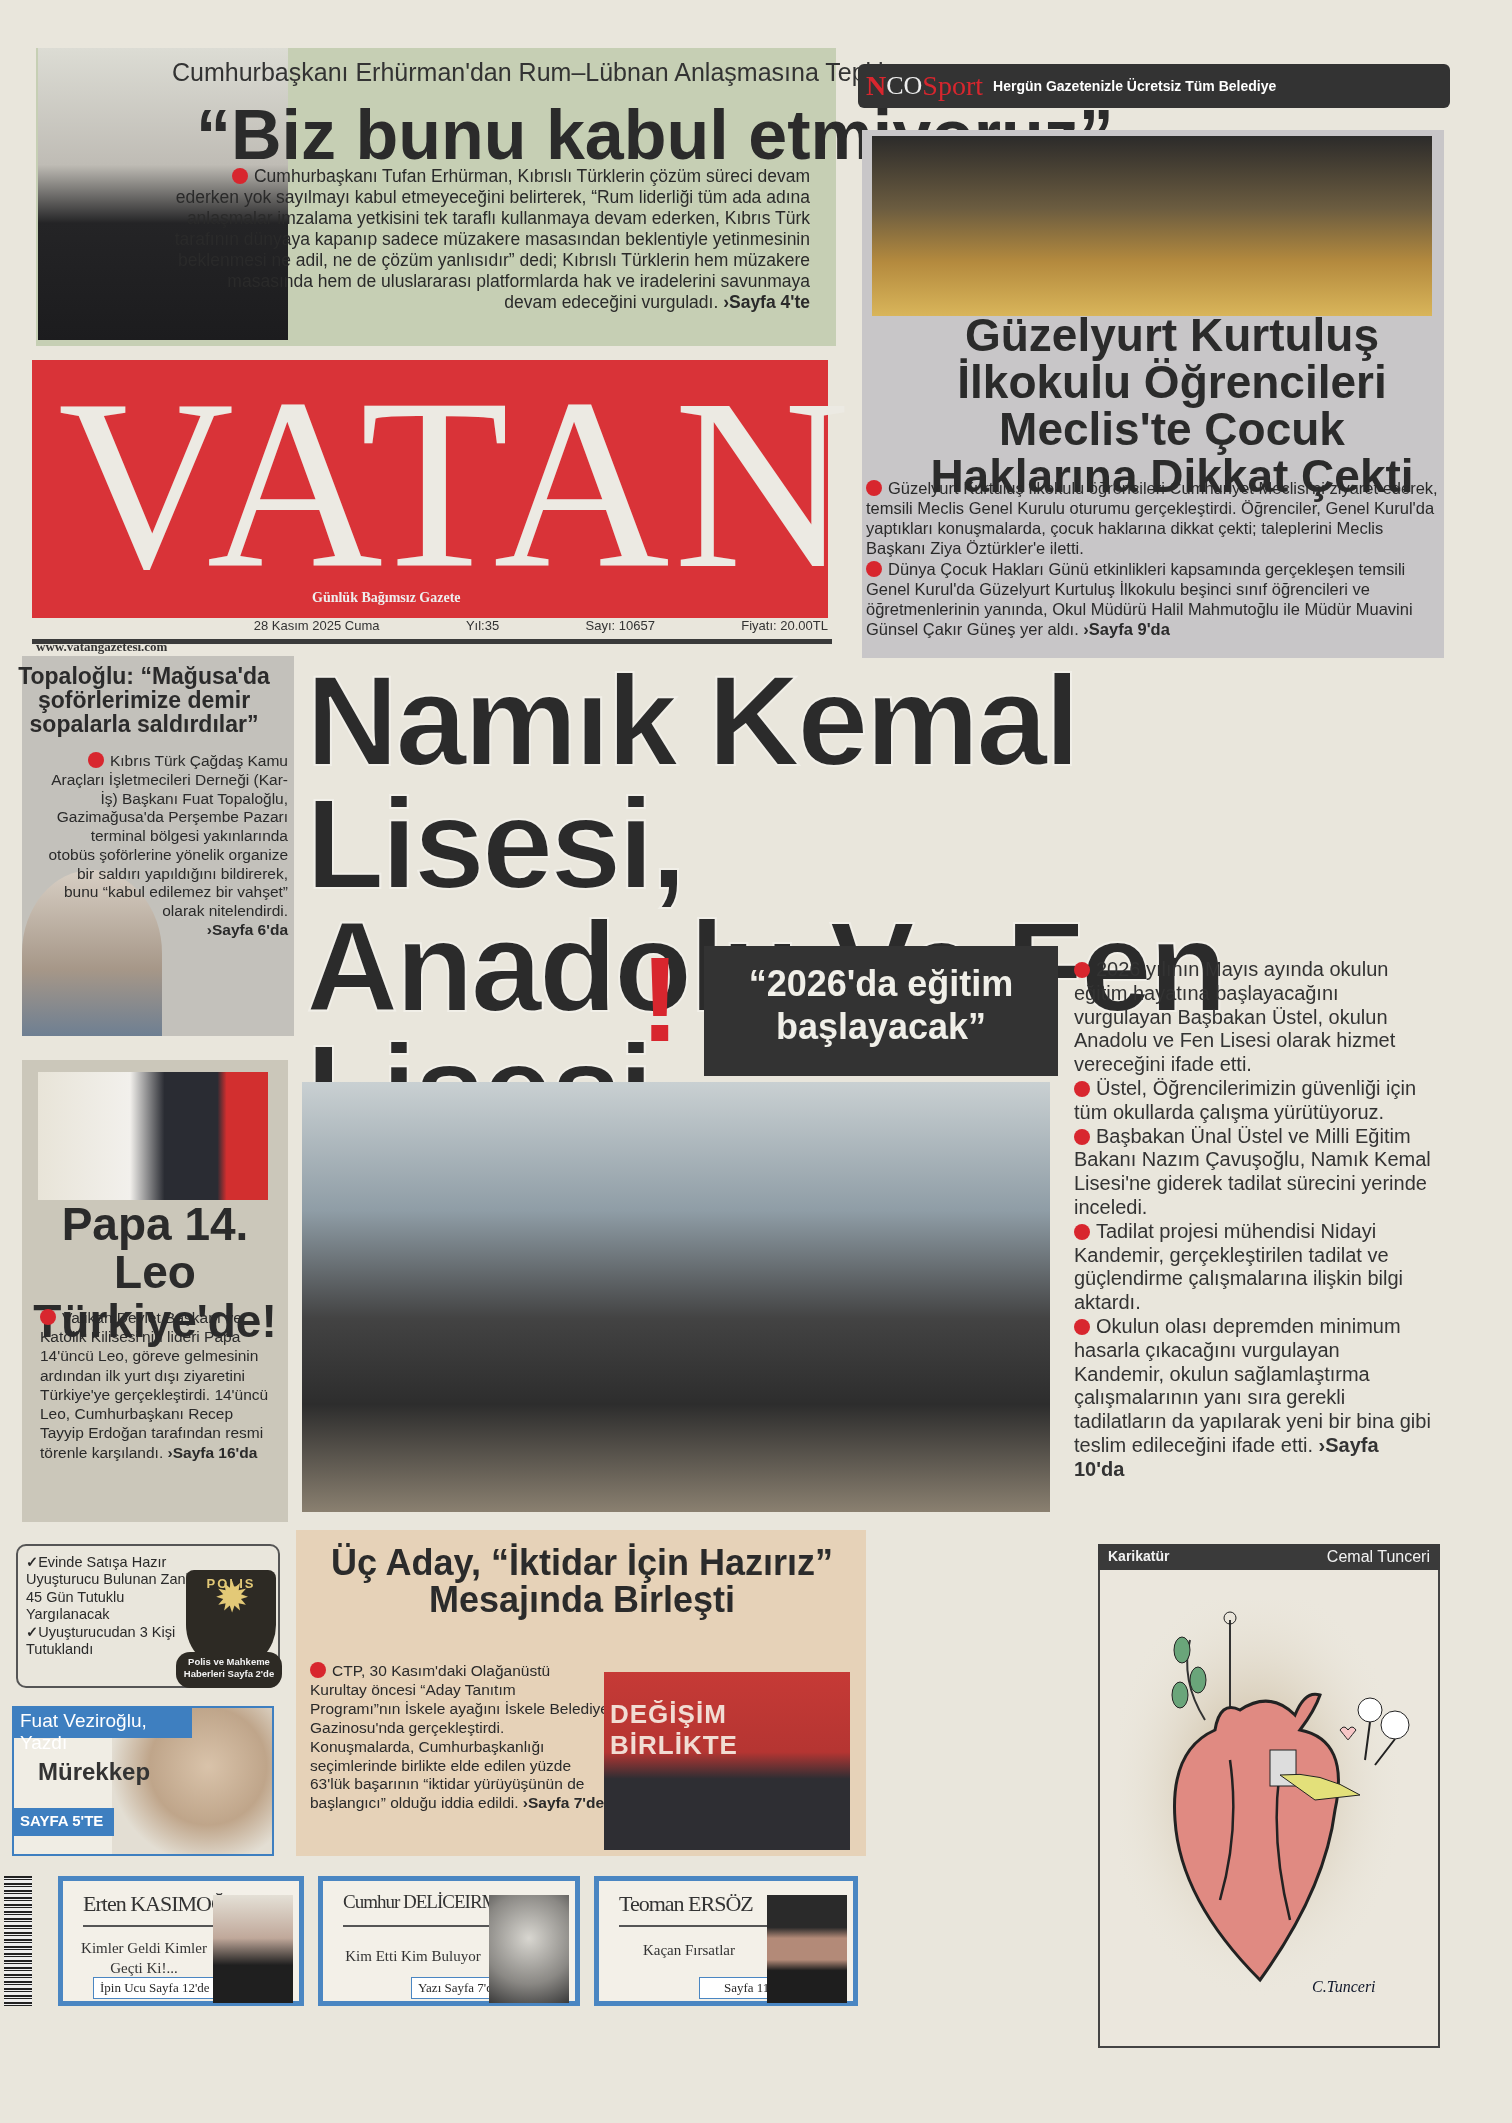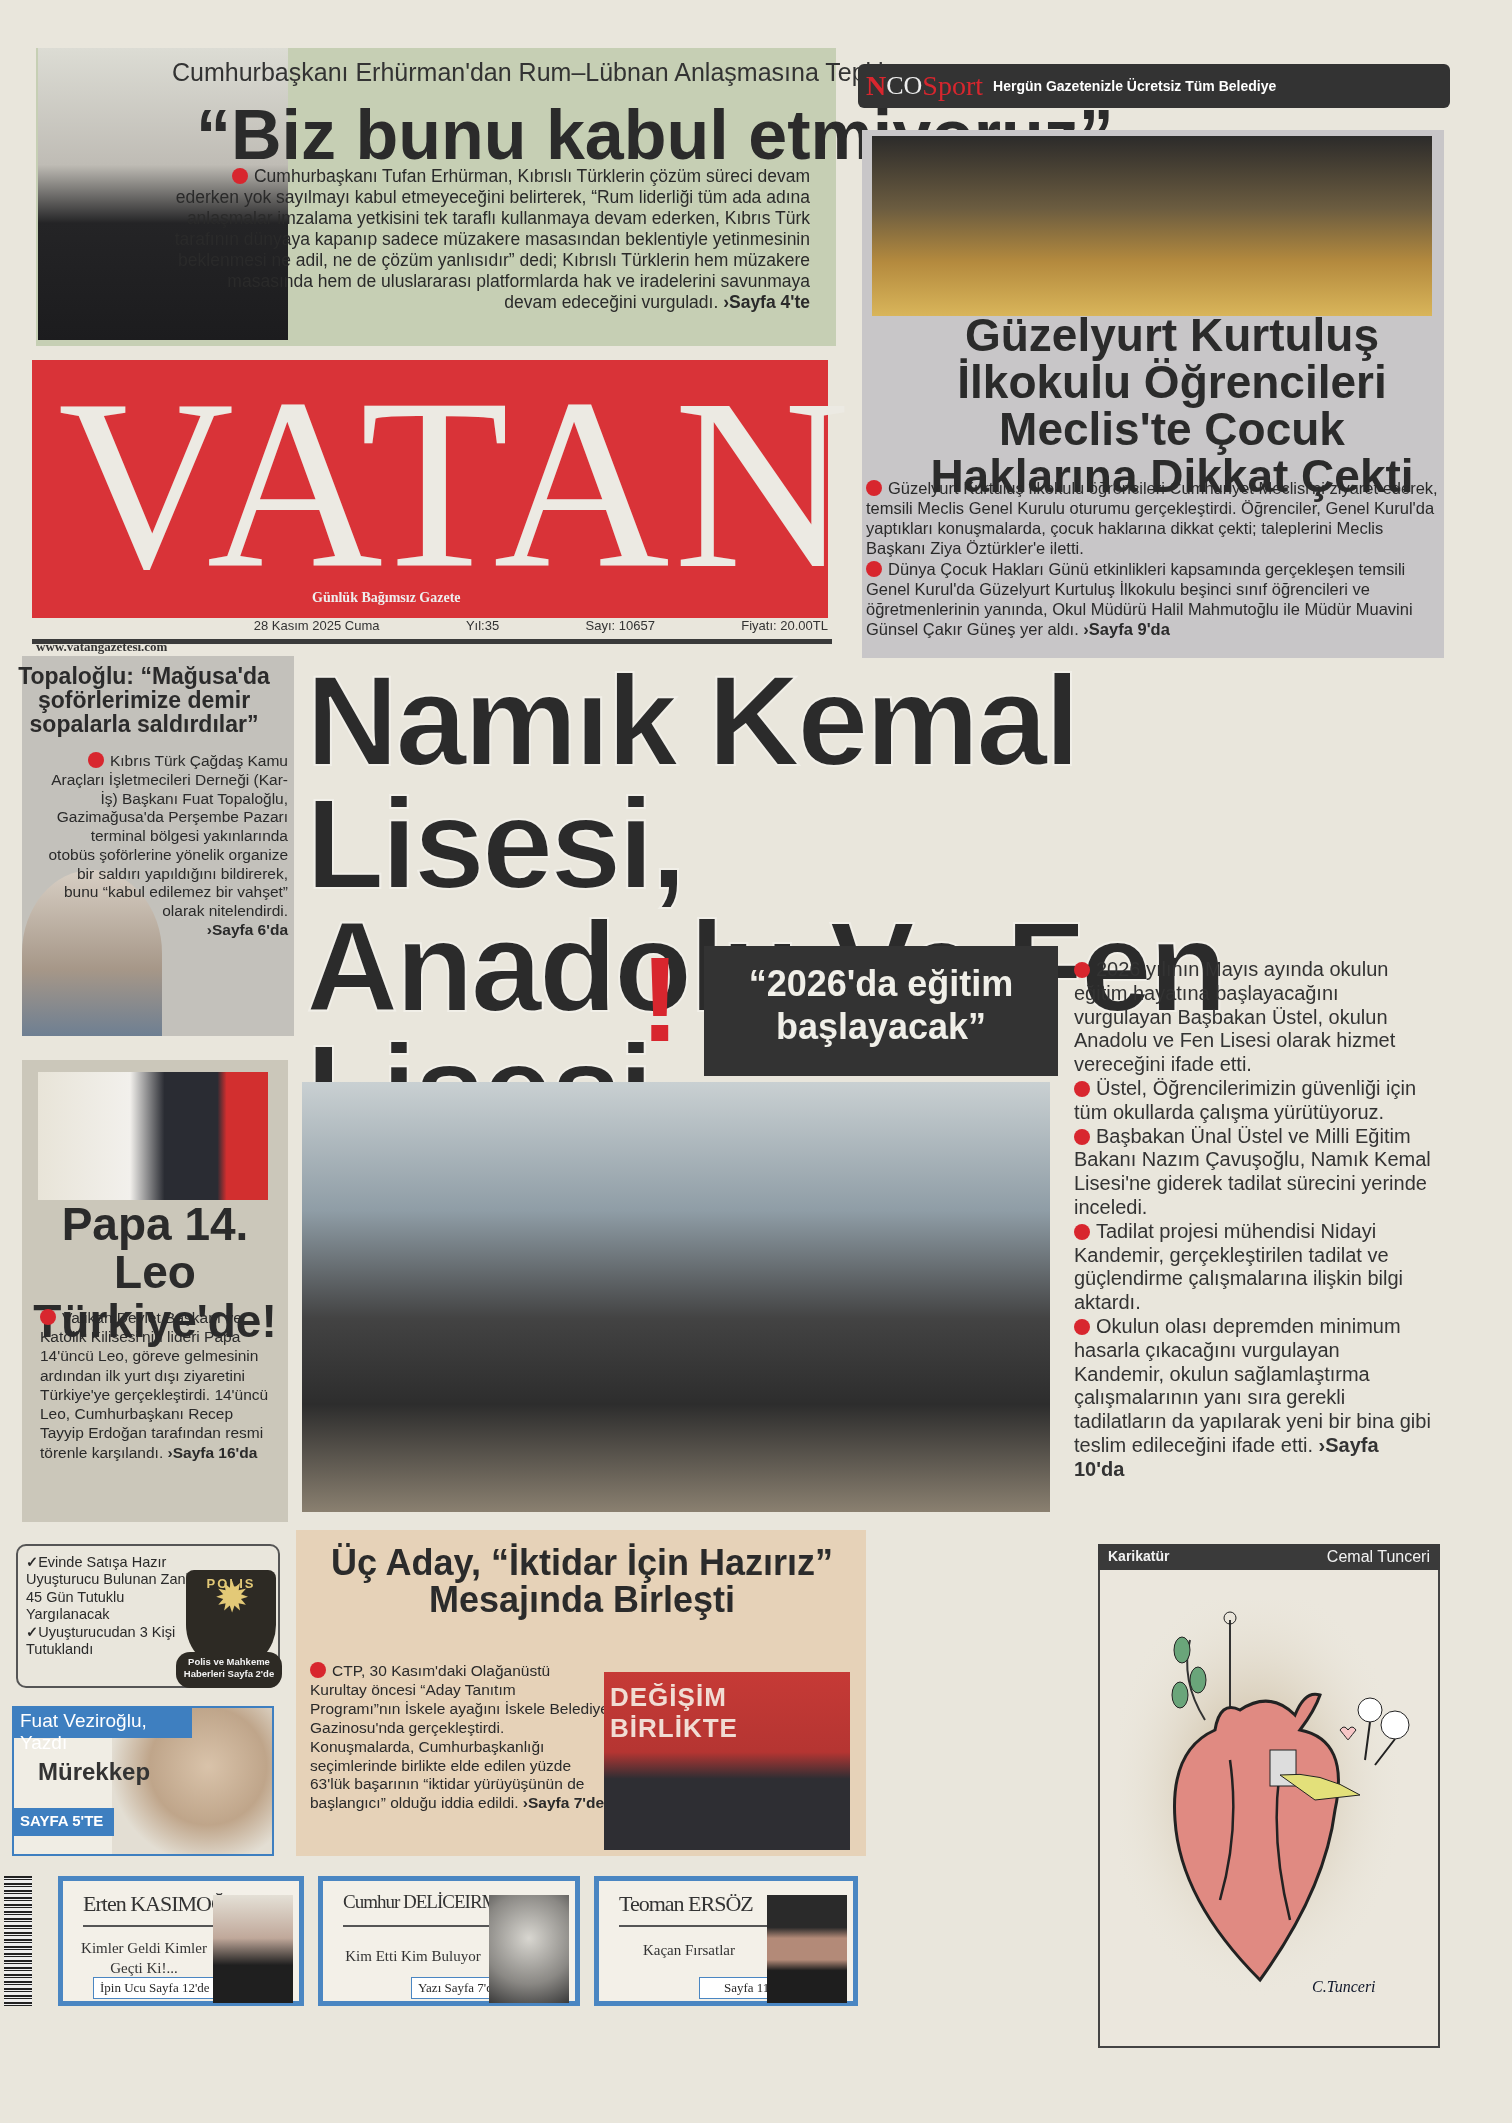--- a/index.html
+++ b/index.html
@@ -70,21 +70,21 @@
   #fv-box { left: 12px; top: 1706px; width: 262px; height: 150px; background: #f0ede4; border: 2px solid #3e7fc0; }
   #fv-header { left: 12px; top: 1706px; width: 180px; height: 32px; background: #3e7fc0; color: #fff; font-size: 19px; padding: 4px 8px; }
   #fv-title { left: 38px; top: 1758px; font-size: 24px; font-weight: 700; color: #333; }
   #fv-page { left: 12px; top: 1808px; width: 102px; height: 28px; background: #3e7fc0; color: #fff; font-size: 15px; font-weight: 700; padding: 4px 8px; }
   #fv-photo { left: 112px; top: 1708px; width: 160px; height: 146px; background: radial-gradient(circle at 60% 40%,#d9c3aa 0%,#bfa58a 45%,#e3ded3 75%); }
 
   
   #ua-box { left: 296px; top: 1530px; width: 570px; height: 326px; background: #e6d2b8; }
   #ua-title { left: 306px; top: 1544px; width: 552px; font-size: 36px; text-align: center; line-height: 1.04; }
   #ua-body { left: 310px; top: 1662px; width: 300px; font-size: 15.5px; line-height: 1.22; }
-  #ua-photo { left: 604px; top: 1672px; width: 246px; height: 178px; background: linear-gradient(180deg,#c63a36 0%,#b53532 45%,#2e2e33 60%,#2e2e33 100%); color: #f1dcd3; font-weight: 900; font-size: 26px; padding: 10px 6px; letter-spacing: 1px; }
+  #ua-photo { left: 604px; top: 1672px; width: 246px; height: 178px; background: linear-gradient(180deg,#c63a36 0%,#b53532 45%,#2e2e33 60%,#2e2e33 100%); color: #f1dcd3; font-weight: 900; font-size: 26px; padding: 27px 6px; letter-spacing: 1px; }
 
   
   .col-card { position: absolute; top: 1876px; height: 130px; background: #f3f0e8; border: 5px solid #4a86c2; }
   .col-name { position: absolute; left: 20px; top: 10px; font-family: "Liberation Serif", serif; font-size: 22px; color: #333; letter-spacing: -1px; }
   .col-rule { position: absolute; left: 20px; top: 44px; height: 2px; background: #555; }
   .col-article { position: absolute; text-align: center; font-family: "Liberation Serif", serif; font-size: 15px; color: #333; line-height: 1.3; }
   .col-page { position: absolute; bottom: 2px; background: #fff; border: 1px solid #4a86c2; font-family: "Liberation Serif", serif; font-size: 13px; padding: 2px 6px; }
   .col-photo { position: absolute; top: 14px; right: 6px; width: 80px; height: 108px; }
   #barcode { left: 4px; top: 1876px; width: 28px; height: 130px; background: repeating-linear-gradient(180deg,#222 0 2px,#eee 2px 3px,#222 3px 4px,#eee 4px 7px); }
 

